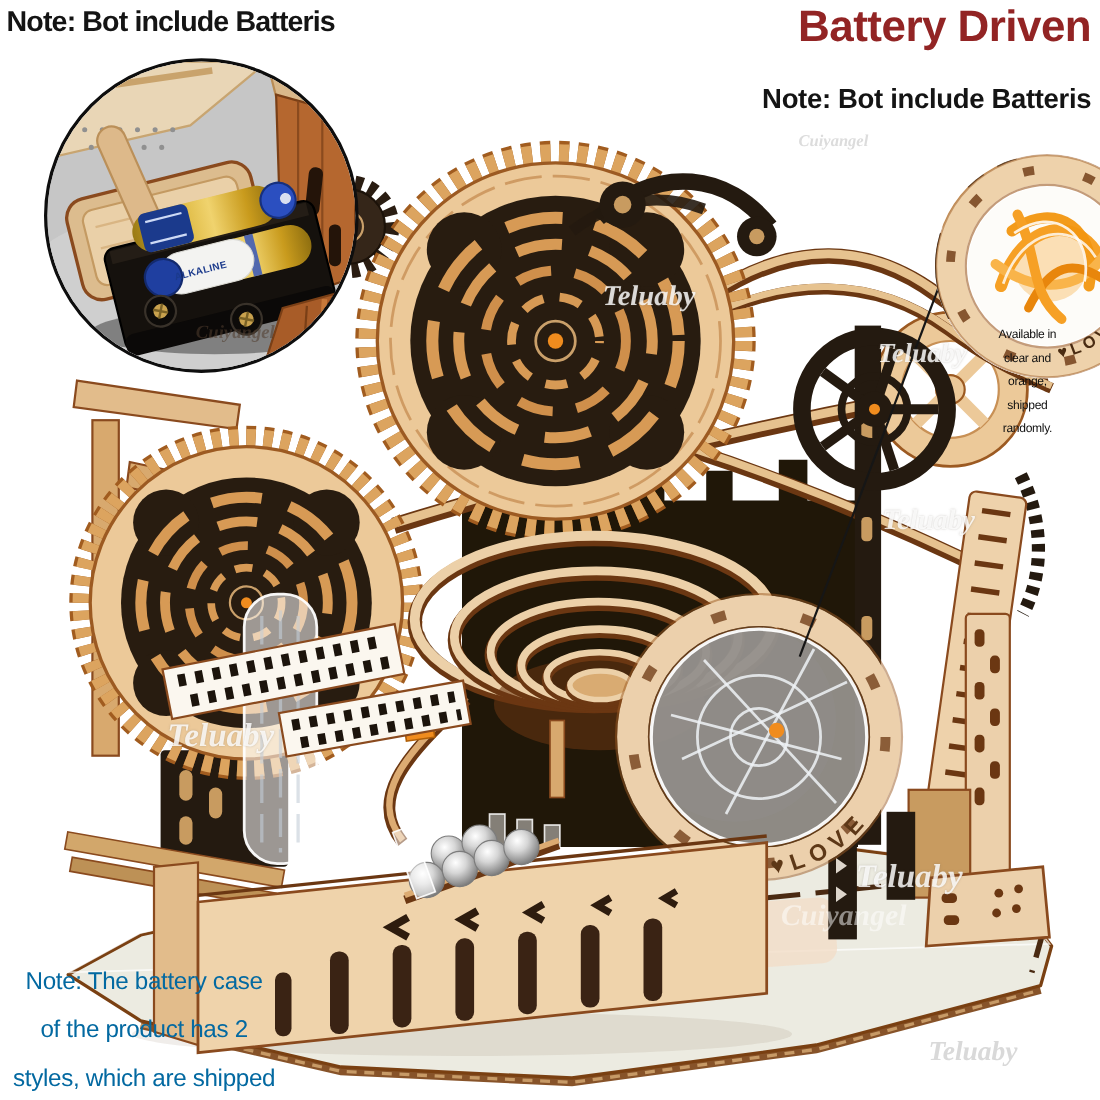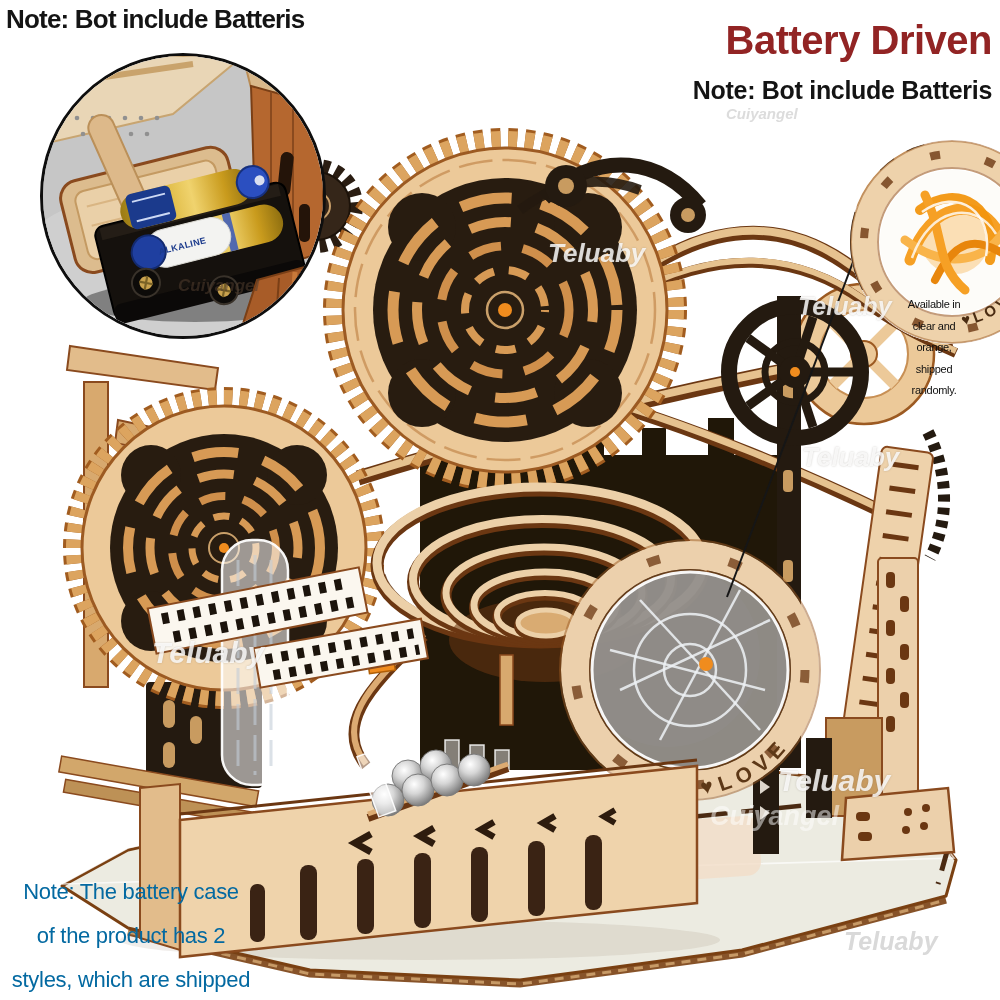--- a/index.html
+++ b/index.html
@@ -4,30 +4,30 @@
 <style>
   html,body{margin:0;padding:0;background:#888;}
   #page{position:relative;width:1000px;height:1000px;background:#ffffff;overflow:hidden;
         font-family:"Liberation Sans",sans-serif;}
   #scene{position:absolute;left:0;top:0;z-index:10;}
   .inset{position:absolute;border-radius:50%;overflow:hidden;z-index:20;}
   #insetL{left:40px;top:53px;width:280px;height:280px;border:3px solid #0e0e0e;background:#c6c6c6;}
   #insetR{left:850px;top:140px;width:204px;height:204px;background:#ffffff;}
   .t{position:absolute;z-index:40;color:#141414;}
   #noteTL{left:6px;top:4px;font-size:26px;font-weight:bold;letter-spacing:-0.8px;}
-  #headline{right:8px;top:18px;font-size:40px;font-weight:bold;color:#922424;letter-spacing:-0.5px;}
+  #headline{right:8px;top:2px;font-size:40px;font-weight:bold;color:#922424;letter-spacing:-0.5px;}
   #noteTR{right:8px;top:76px;font-size:25px;font-weight:bold;letter-spacing:-0.3px;}
   #giftbox{right:8px;top:114px;font-size:26px;color:#1d1d1d;}
   #avail{left:870px;top:294px;width:128px;text-align:center;font-size:11px;line-height:21.5px;
          letter-spacing:-0.3px;white-space:pre-line;color:#0f0f0f;}
   #noteBL{left:0px;top:870px;width:262px;text-align:center;font-size:22px;line-height:44px;
           letter-spacing:-0.3px;white-space:pre-line;color:#0369a1;}
   #psize{right:7px;top:946px;font-size:36px;letter-spacing:-1px;color:#111;}
-  .wm{position:absolute;z-index:30;font-family:Liberation Sans, sans-serif;font-style:italic;
-      font-weight:bold;pointer-events:none;}
+  .wm{position:absolute;z-index:30;font-family:Liberation Serif, serif;font-style:italic;
+      font-weight:bold;pointer-events:none;margin-top:16px;}
   .wmW{color:rgba(255,255,255,0.82);text-shadow:0 0 2px rgba(110,100,90,0.35);}
   #wmA{left:548px;top:238px;font-size:26px;}
   #wmB{left:798px;top:292px;font-size:25px;}
   #wmC{left:802px;top:442px;font-size:26px;}
   #wmD{left:152px;top:636px;font-size:30px;}
   #wmE{left:778px;top:764px;font-size:30px;}
   #wmF{left:844px;top:927px;font-size:25px;color:#d9d9d9;}
   #wmG{left:178px;top:276px;font-size:17px;color:rgba(80,60,45,0.55);}
   #wmH{left:710px;top:801px;font-size:27px;color:rgba(255,255,255,0.5);}
   #wmI{left:726px;top:105px;font-size:15px;color:#dcdcdc;}

